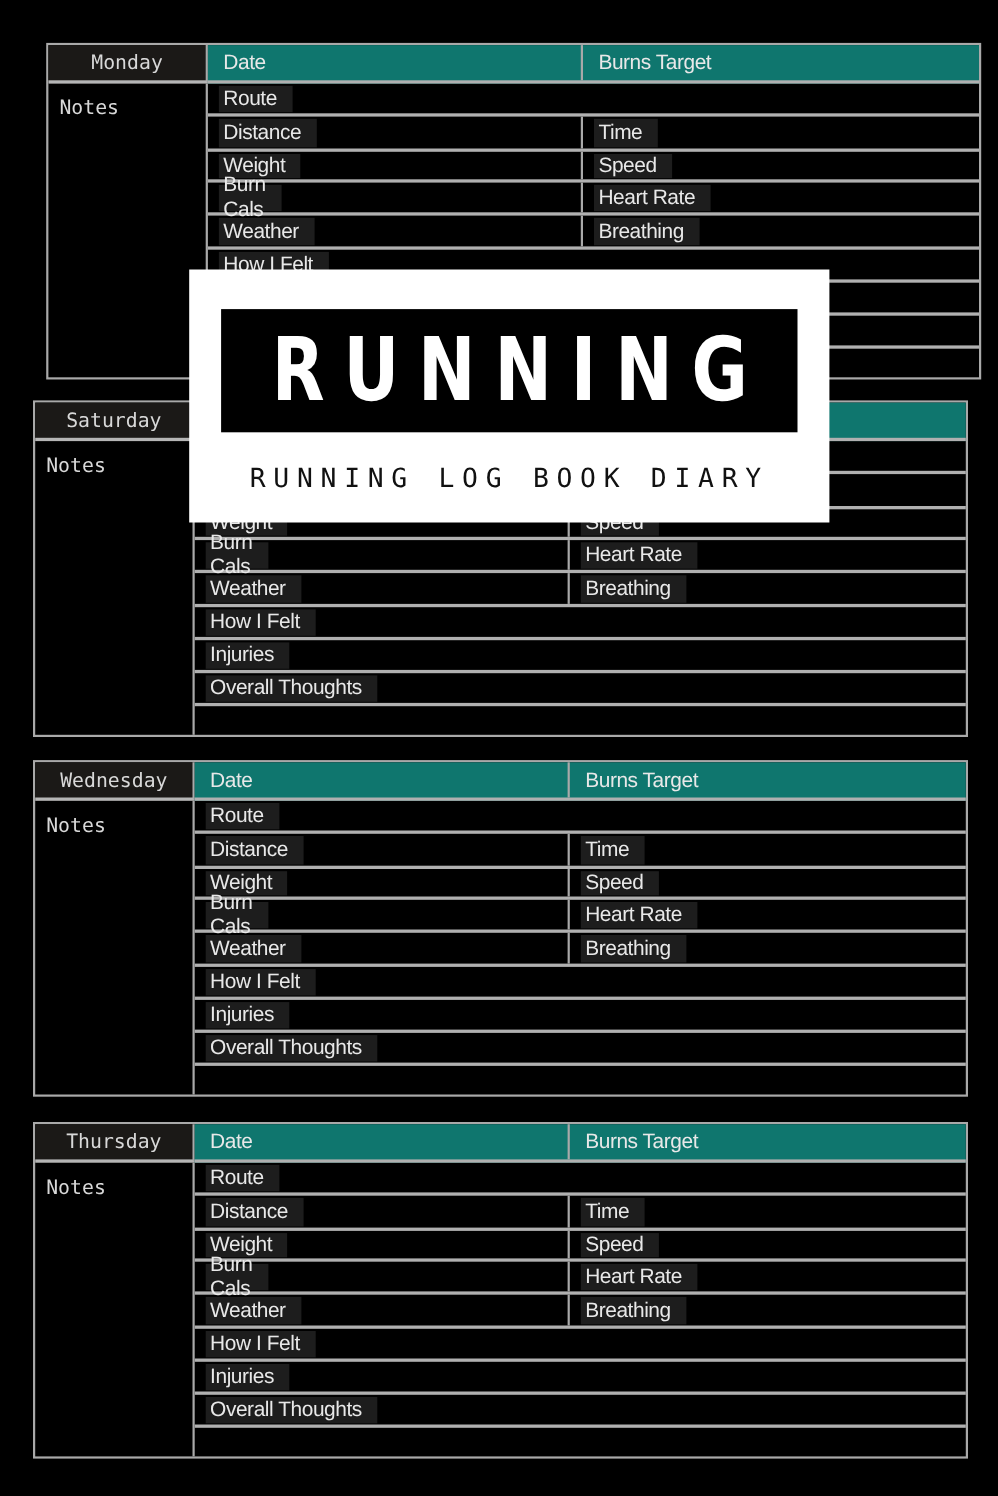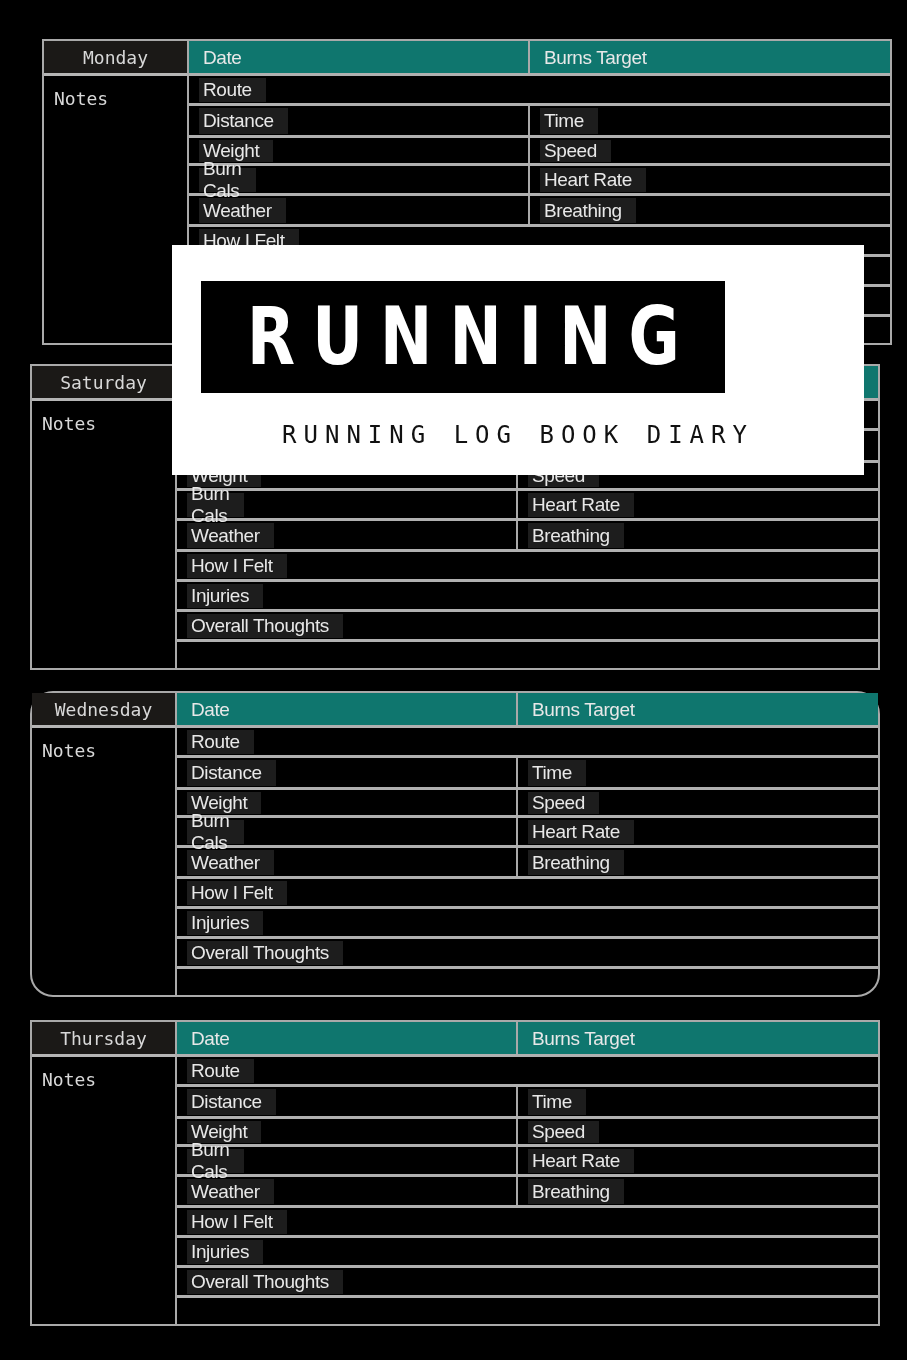--- a/index.html
+++ b/index.html
@@ -40,21 +40,21 @@
     .cell.left { left: 0; }
     .cell.right { left: 339px; right: 0; border-left: 2px solid #a9a9a9; }
     .cell.full { left: 0; right: 0; }
     .chip {
       position: absolute; left: 10px; top: 2px; bottom: 1px;
       padding: 0 14px 0 4px; background: #1d1d1d; display: flex; align-items: center;
       font-size: 19px; color: #e8e8e8; letter-spacing: -0.4px;
     }
     .row.header .chip { background: transparent; }
     .cover-card {
-      position: absolute; left: 172px; top: 245px; width: 692px; height: 230px;
+      position: absolute; left: 172px; top: 245px; width: 582px; height: 230px;
       background: #fff; z-index: 5;
     }
     .cover-title-box {
       position: absolute; left: 29px; top: 36px; width: 524px; height: 112px;
       background: #000; display: flex; align-items: center; justify-content: center;
     }
     .cover-title {
       color: #fff; font-family: "DejaVu Sans", sans-serif; font-weight: bold;
       font-size: 80px; letter-spacing: 22px; padding-left: 22px; line-height: 1;
       transform: scaleX(0.78); transform-origin: center;
@@ -203,21 +203,21 @@
         <div class="row" style="top: 246px; height: 30px;">
           <div class="cell full">
             <span class="chip">Overall Thoughts</span>
           </div>
         </div>
         <div class="row last" style="top: 276px; height: 28px;">
           <div class="cell full"></div>
         </div>
       </div>
     </div>
-    <div class="day-block" style="top: 691px; border-radius: 23px;">
+    <div class="day-block" style="top: 691px;">
       <div class="day-header">Wednesday</div>
       <div class="notes-col">
         <span class="notes-label">Notes</span>
       </div>
       <div class="grid">
         <div class="row header" style="top: 0px; height: 35px;">
           <div class="cell left">
             <span class="chip">Date</span>
           </div>
           <div class="cell right">

